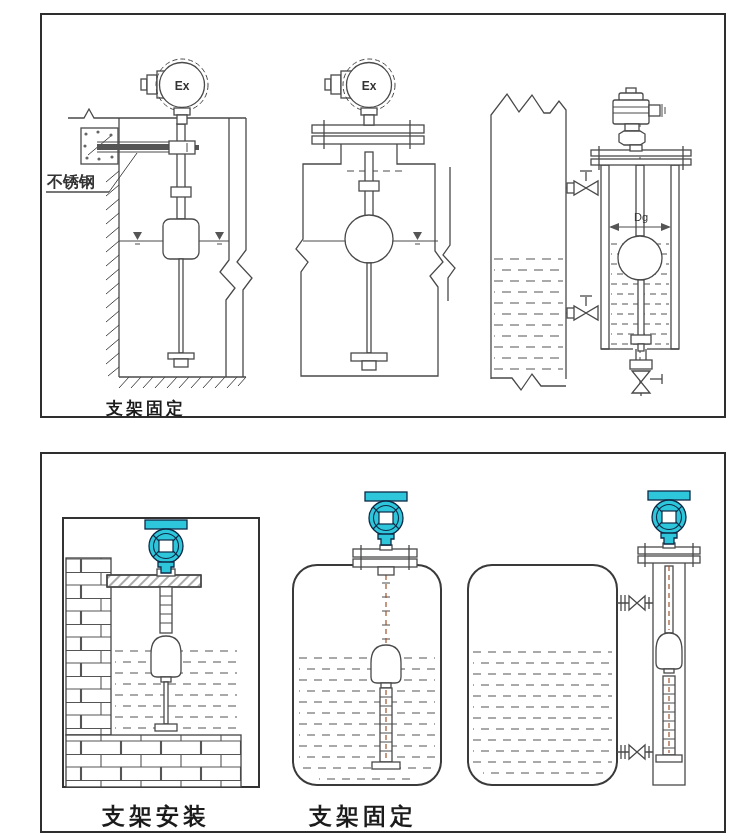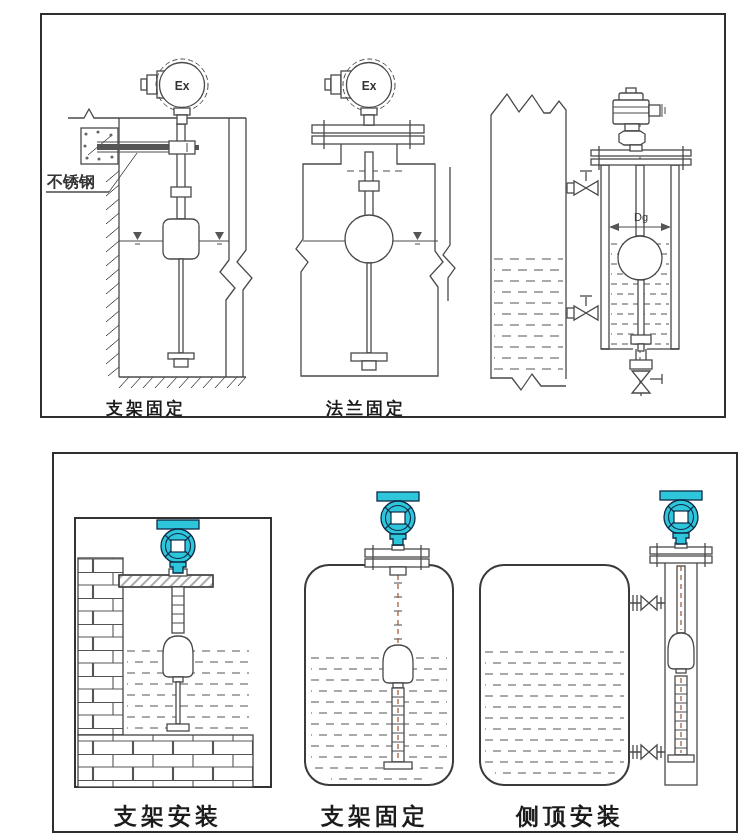--- a/index.html
+++ b/index.html
@@ -1,20 +1,20 @@
 <!DOCTYPE html>
 <html><head>
 <meta charset="utf-8">
 <style>
   html,body{margin:0;padding:0;background:#ffffff;}
   .page{position:relative;width:750px;height:840px;background:#fff;overflow:hidden;
         font-family:"Liberation Sans","DejaVu Sans",sans-serif;}
   .panel{position:absolute;left:40px;width:682px;border:2px solid #2e2e2e;background:#fff;}
   .panel-top{top:13px;height:401px;}
-  .panel-bottom{top:452px;height:377px;margin-left:12px;}
+  .panel-bottom{top:452px;height:377px;}
   .panel svg{position:absolute;}
   .cap{position:absolute;text-align:center;color:#1b1b1b;white-space:nowrap;}
   .cap-top{top:382px;font-size:17px;font-weight:600;letter-spacing:3px;}
   .cap-bot{top:347px;font-size:23px;font-weight:800;letter-spacing:4px;}
   .ln{stroke:#4a4a4a;fill:none;stroke-width:1.3;}
   .lnt{stroke:#4a4a4a;fill:none;stroke-width:1;}
   .wf{fill:#ffffff;}
   .dk{fill:#555555;}
   .liq{stroke:#555555;stroke-width:1.2;fill:none;}
   .teal{fill:#2ec6db;stroke:#0e2a47;stroke-width:1.3;}
@@ -271,21 +271,20 @@
         <rect class="ln wf" x="648" y="104" width="11" height="11"></rect>
         <line class="lnt" x1="661" y1="103" x2="661" y2="116"></line>
         <line class="lnt" x1="664" y1="106" x2="664" y2="113"></line>
         <rect class="ln wf" x="624" y="123" width="14" height="7"></rect>
         <path class="ln wf" d="M618,133 l5,-3 h16 l5,3 v8 l-5,3 h-16 l-5,-3 z"></path>
         <rect class="ln wf" x="629" y="144" width="12" height="6"></rect>
       </g>
     </svg>
 
     <div class="cap cap-top" style="left:19px;width:170px">支架固定</div>
-    <div class="cap cap-top" style="left:239px;width:170px">法兰固定</div>
   </div>
 
   <div class="panel panel-bottom">
 
     <svg style="left:4px;top:4px" width="235" height="342" viewBox="45 458 235 342">
       <defs>
         <pattern id="brickD" width="40" height="26" patternUnits="userSpaceOnUse">
           <rect width="40" height="26" fill="#ffffff"></rect>
           <path d="M0,0.5 H40 M0,13 H40 M20,0 V13 M0.5,13 V26 M39.5,13 V26" stroke="#555" stroke-width="1.1" fill="none"></path>
         </pattern>
@@ -468,16 +467,15 @@
         <line class="tealln" x1="661" y1="512" x2="655" y2="506"></line>
           <line class="tealln" x1="675" y1="512" x2="681" y2="506"></line>
         <line class="tealln" x1="661" y1="522" x2="655" y2="528"></line>
           <line class="tealln" x1="675" y1="522" x2="681" y2="528"></line>
         <path class="teal" d="M660,533 h16 v5 h-3 v6 h-10 v-6 h-3 z"></path>
       </g>
     </svg>
 
     <div class="cap cap-bot" style="left:24px;width:180px">支架安装</div>
     <div class="cap cap-bot" style="left:231px;width:180px">支架固定</div>
-    <div class="cap cap-bot" style="left:426px;width:180px">侧顶安装</div>
   </div>
 
 </div>
 
 </body></html>

